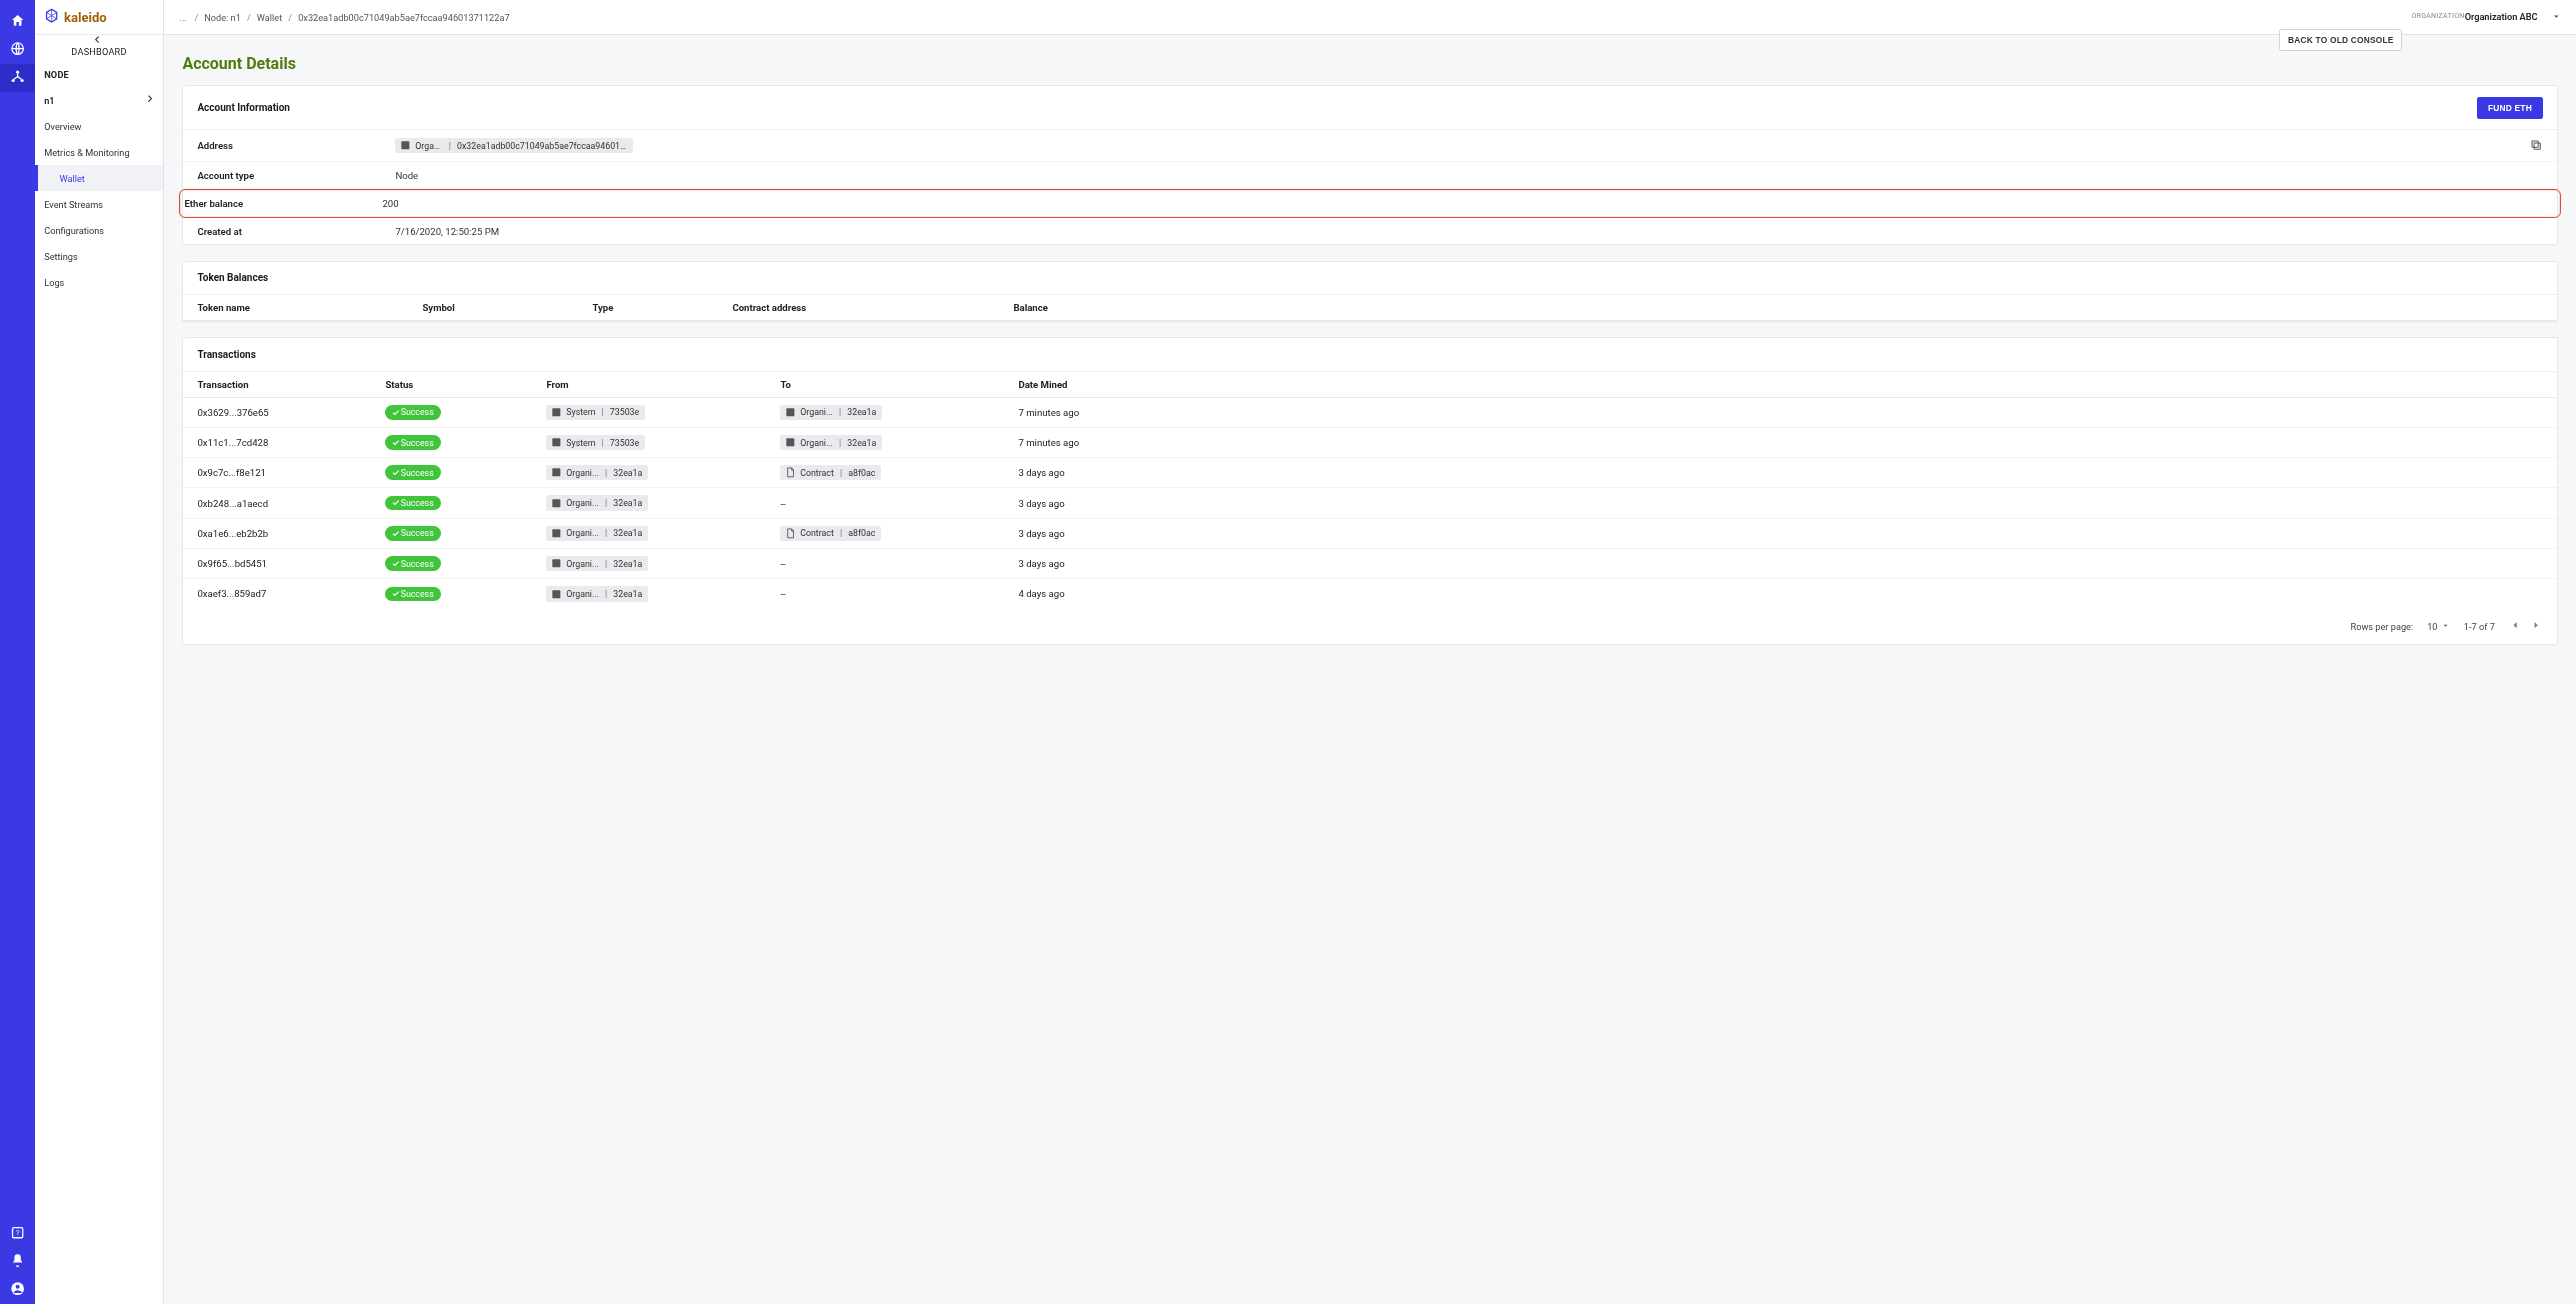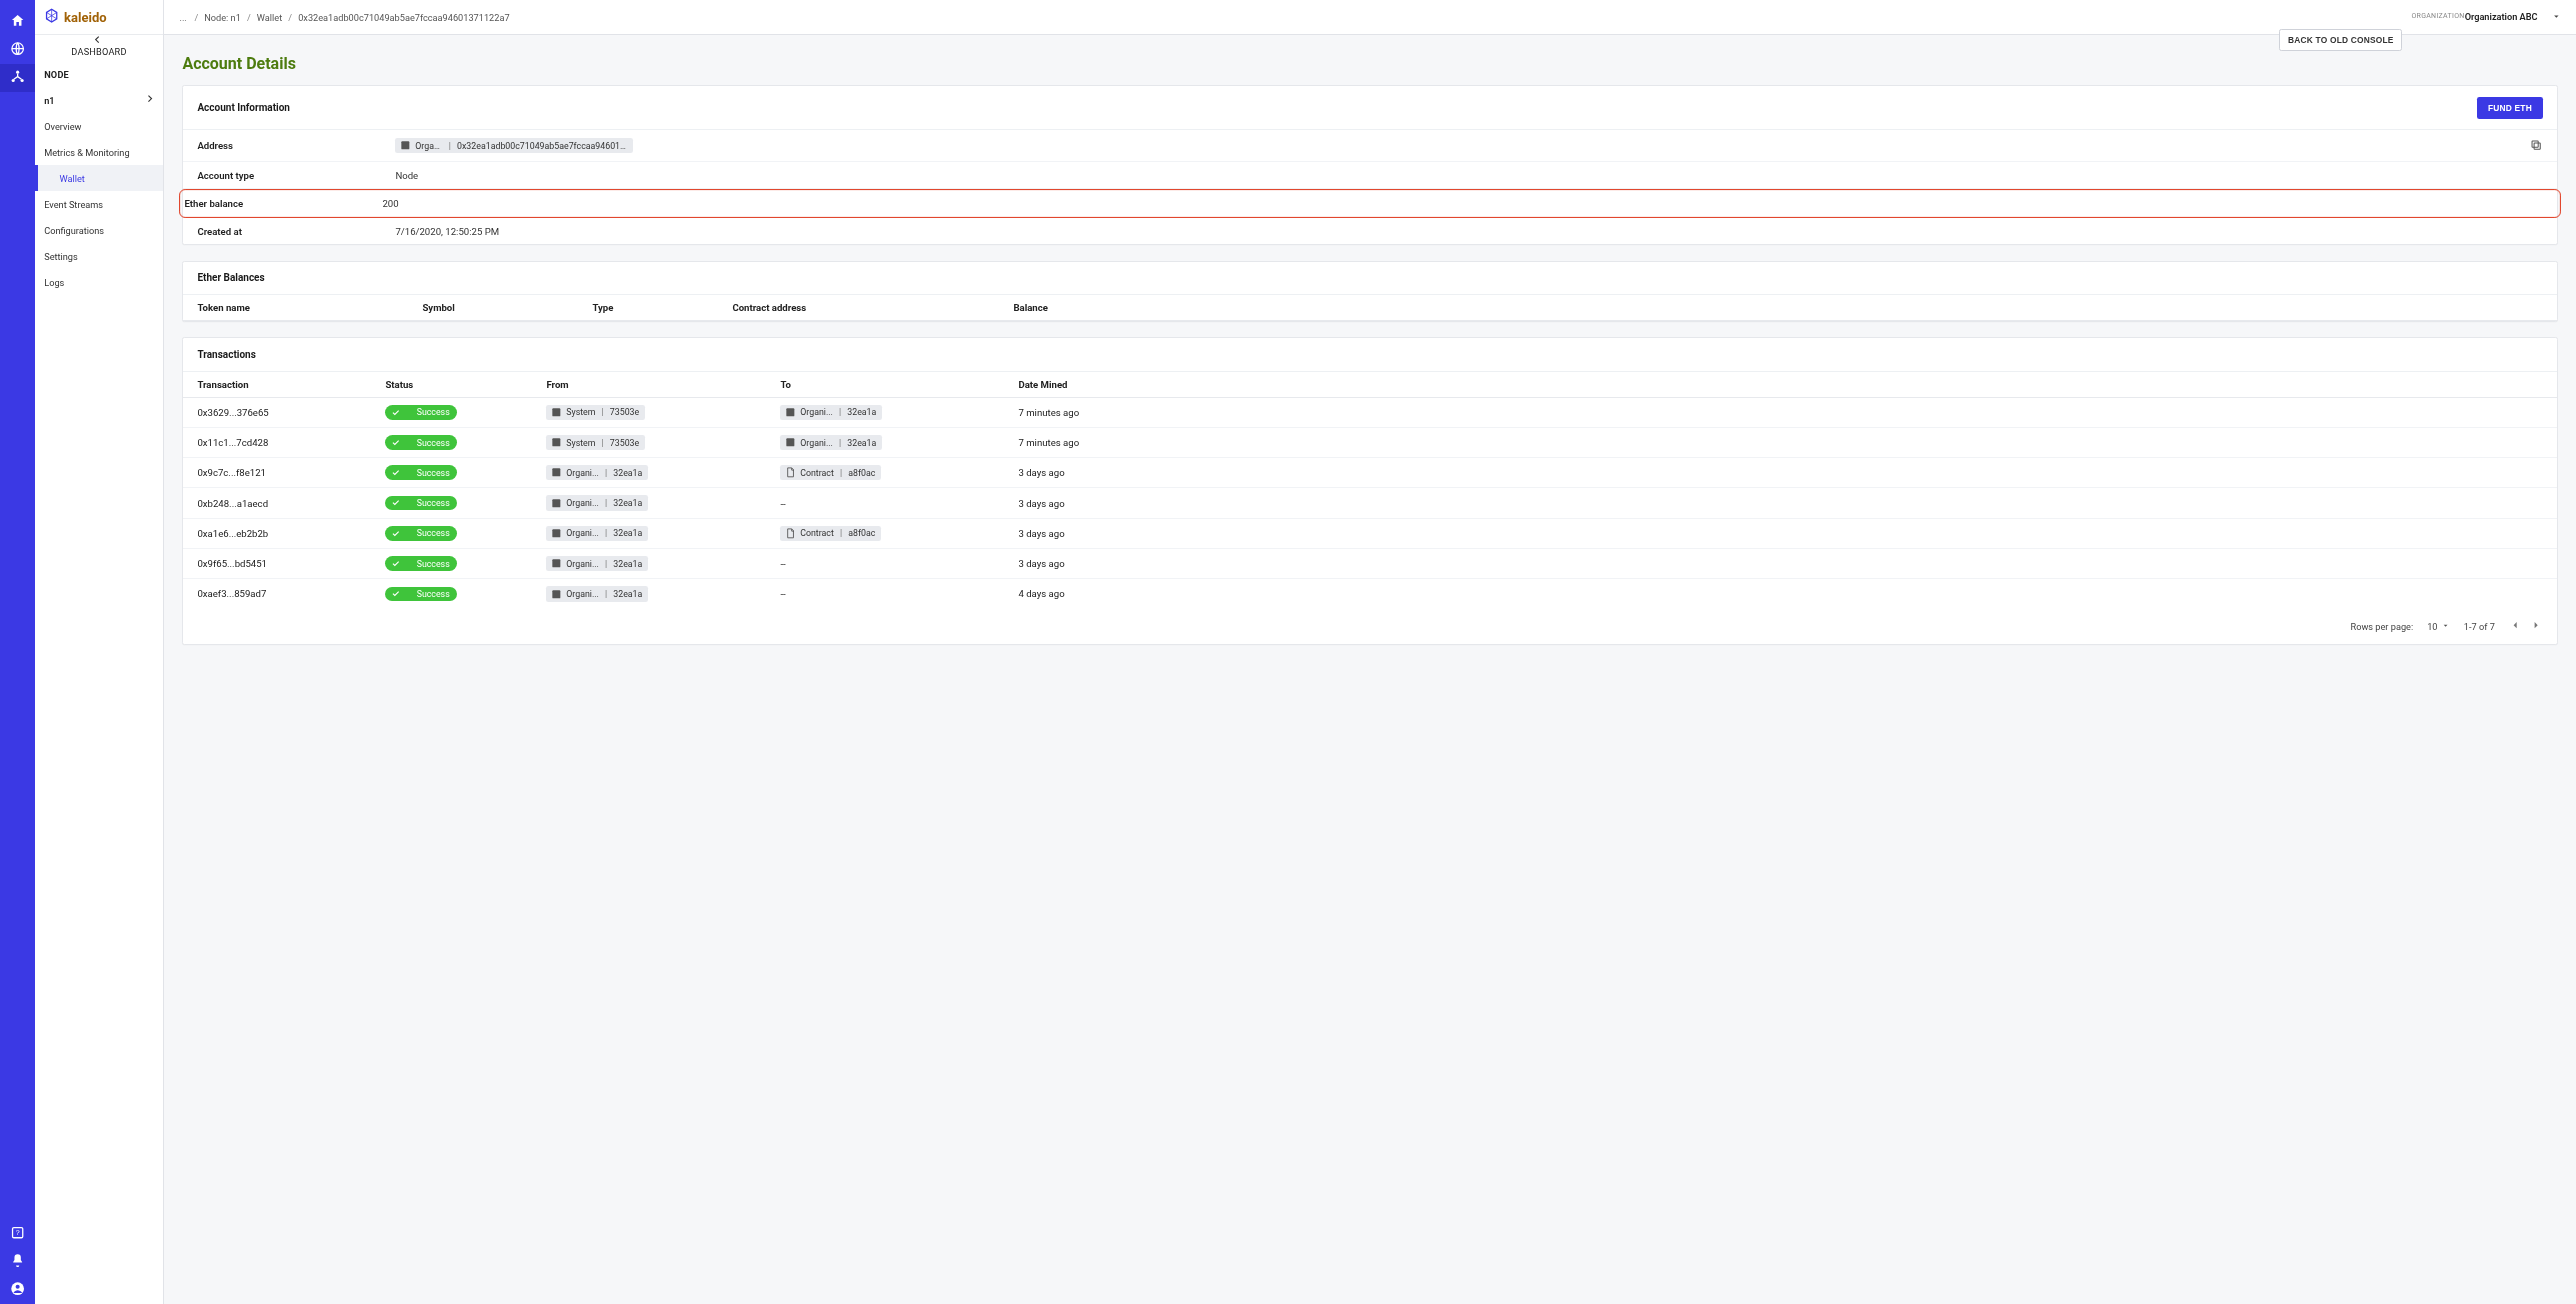--- a/index.html
+++ b/index.html
@@ -140,21 +140,21 @@
   .col-from { width:234px; }
   .col-to { width:238px; }
   .col-date { flex:1; }
   .col-tokname { width:225px; }
   .col-sym { width:170px; }
   .col-type { width:140px; }
   .col-contract { width:281px; }
   .col-bal { flex:1; }
 
   .status-pill {
-    display:inline-flex; align-items:center; gap:16px;
+    display:inline-flex; align-items:center; gap:0;
     background:#3fc43b; color:#fff; font-size:8.8px;
     border-radius:9.2px; padding:2.3px 7.7px 2.3px 6.1px;
   }
   .status-pill svg { width:9.2px; height:9.2px; fill:#fff; }
 
   .pager {
     display:flex; justify-content:flex-end; align-items:center; gap:14px;
     padding: 10.7px 14px; font-size:9.2px; color:#444;
   }
   .pager .rpp-val { display:inline-flex; align-items:center; gap:3.1px; }
@@ -301,21 +301,21 @@
       </div>
 
       <div class="info-row">
         <div class="k">Created at</div>
         <div class="v">7/16/2020, 12:50:25 PM</div>
       </div>
     </div>
 
     <div class="card">
       <div class="card-head">
-        <span>Ether Balances</span>
+        <span>Token Balances</span>
       </div>
       <div class="tbl-head-row">
         <div class="col-tokname">Token name</div>
         <div class="col-sym">Symbol</div>
         <div class="col-type">Type</div>
         <div class="col-contract">Contract address</div>
         <div class="col-bal">Balance</div>
       </div>
     </div>
 

